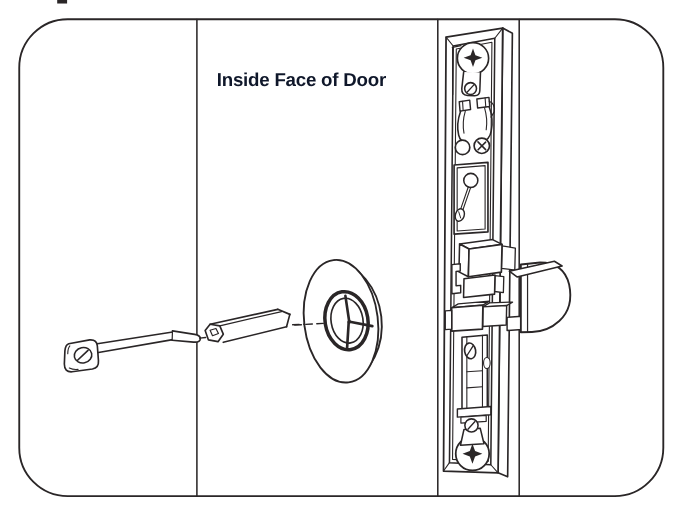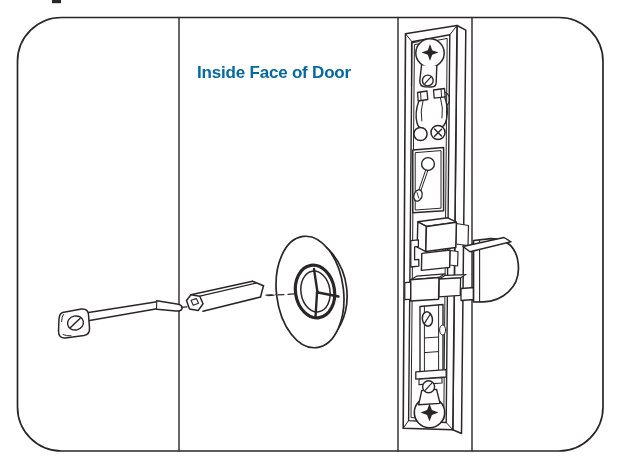--- a/index.html
+++ b/index.html
@@ -11,21 +11,21 @@
     overflow:hidden;
   }
   .stage svg{position:absolute;left:0;top:0;}
   .fig-label{
     position:absolute;
     left:197px;top:63px;
     width:170px;
     font-size:17px;
     font-weight:700;
     letter-spacing:-0.2px;
-    color:#0369a1;
+    color:#0f172a;
     white-space:nowrap;
   }
 </style>
 </head>
 <body>
 
 <div class="stage">
 
 <svg width="619" height="464" viewBox="0 0 619 464">
   <g stroke="#2a2627" fill="none" stroke-linecap="round" stroke-linejoin="round">

